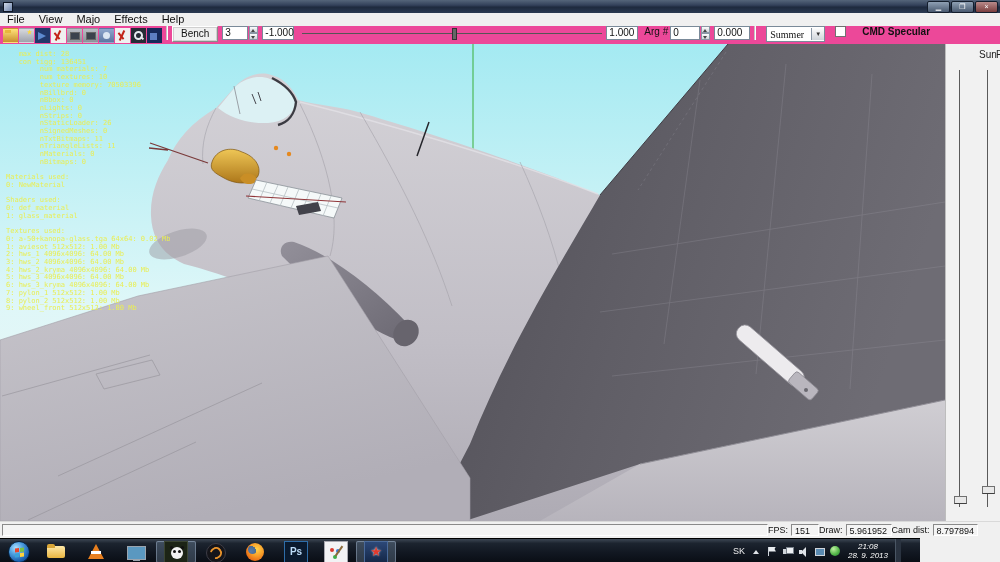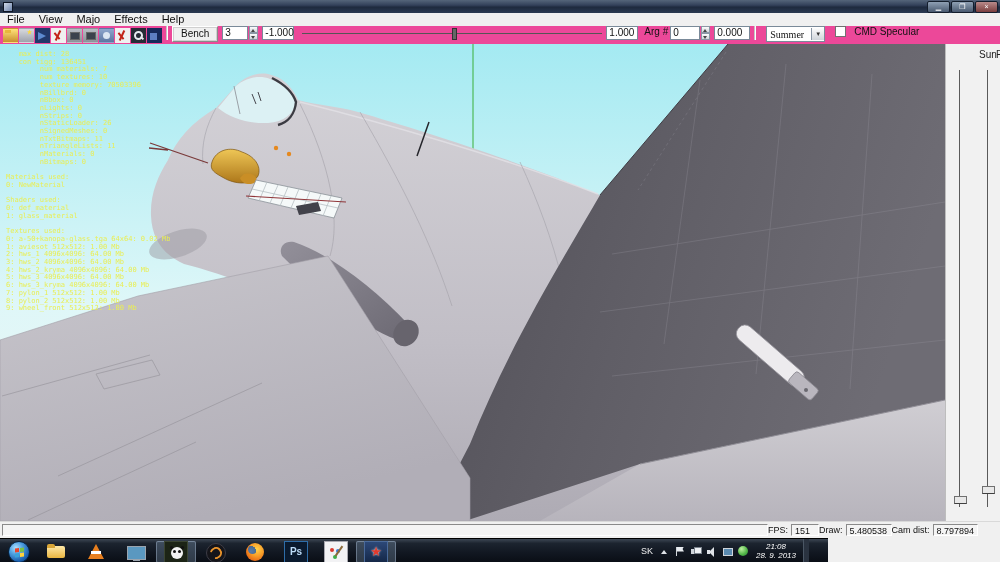--- a/index.html
+++ b/index.html
@@ -64,21 +64,21 @@
   .spin .up::after{border-bottom:3px solid #444;}
   .spin .dn::after{border-top:3px solid #444;}
   .slider-h{position:relative;width:300px;height:14px;margin-left:8px;}
   .slider-h .track{position:absolute;left:0;right:0;top:7px;height:1px;background:#555;}
   .slider-h .thumb{position:absolute;left:50%;top:2px;width:3px;height:10px;background:#666;border:1px solid #333;}
   .combo{display:flex;align-items:center;height:14px;background:#fff;border:1px solid #7a8a99;margin-left:6px;font-family:Liberation Serif, serif;}
   .combo .val{padding:0 3px;min-width:38px;}
   .combo .drop{width:12px;height:12px;background:linear-gradient(180deg,#fdfdfd,#cfd4da);
     border-left:1px solid #8a97a5;font-size:6px;line-height:12px;text-align:center;color:#333;}
   .checkbox{width:9px;height:9px;background:#fff;border:1px solid #707070;margin-left:10px;}
-  .cb-label{margin-left:8px;}
+  .cb-label{margin-left:16px;font-weight:bold;}
 
   
   .viewport{position:absolute;left:0;top:44px;width:945px;height:477px;overflow:hidden;}
   .viewport svg{display:block;}
   .overlay{position:absolute;left:6px;top:7px;margin:0;color:#e9ee55;
     font:7px/7.7px "DejaVu Sans Mono",monospace;white-space:pre;}
 
   
   .sidepanel{position:absolute;left:945px;top:44px;width:55px;height:477px;background:#f1f1f1;
     border-left:1px solid #bdbdbd;font-size:10px;color:#222;}
@@ -93,21 +93,21 @@
   
   .statusbar{position:absolute;left:0;top:521px;width:1000px;height:17px;background:#f0f0f0;
     border-top:1px solid #d9d9d9;display:flex;align-items:center;font-size:9px;color:#111;padding:0 2px;box-sizing:border-box;}
   .sunken{background:#f4f4f4;border:1px solid #8a8a8a;border-right-color:#fff;border-bottom-color:#fff;
     height:12px;line-height:12px;padding:0 3px;box-sizing:border-box;}
   .status-msg{width:766px;}
   .sb-label{margin-right:3px;}
   .sb-val{min-width:28px;}
 
   
-  .taskbar{position:absolute;left:0;top:538px;width:828px;height:24px;
+  .taskbar{position:absolute;left:0;top:538px;width:920px;height:24px;
     background:linear-gradient(180deg,#3d4754 0%,#1c242f 18%,#121822 55%,#090d14 100%);
     border-top:1px solid #000;display:flex;align-items:flex-start;}
   .apps{display:flex;align-items:center;height:24px;padding-left:2px;}
   .slot{width:40px;height:22px;display:flex;align-items:center;justify-content:center;margin-top:1px;border-radius:2px;}
   .slot:first-child{width:34px;}
   .slot.active{background:rgba(160,190,225,.25);border:1px solid rgba(200,220,245,.35);box-sizing:border-box;}
   .app{width:24px;height:22px;display:flex;align-items:center;justify-content:center;position:relative;color:#fff;}
   .app-start{width:22px;height:22px;border-radius:50%;
     background:radial-gradient(circle at 35% 30%,#aee0ff 0%,#4e9fe0 35%,#1b5fae 70%,#0c3a74 100%);
     border:1px solid #06223f;box-sizing:border-box;}
@@ -392,21 +392,21 @@
     <div class="vtrack sun"></div>
     <div class="vthumb rain"></div>
     <div class="vthumb sun"></div>
   </div>
 
   <div class="statusbar">
     <div class="sunken status-msg"></div>
     <span class="sb-label">FPS:</span>
     <div class="sunken sb-val">151</div>
     <span class="sb-label">Draw:</span>
-    <div class="sunken sb-val" style="min-width:46px">5.480538</div>
+    <div class="sunken sb-val" style="min-width:46px">5.961952</div>
     <span class="sb-label">Cam dist:</span>
     <div class="sunken sb-val" style="min-width:44px">8.797894</div>
   </div>
 
   <div class="taskbar">
     <div class="apps">
         <div class="slot">
           <div class="app app-start"></div>
         </div>
         <div class="slot">

